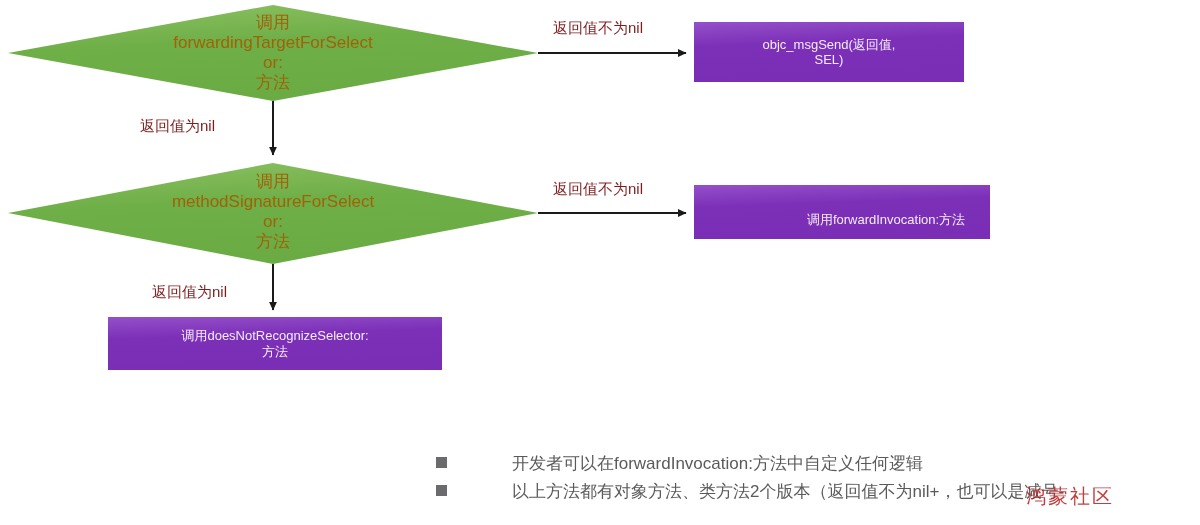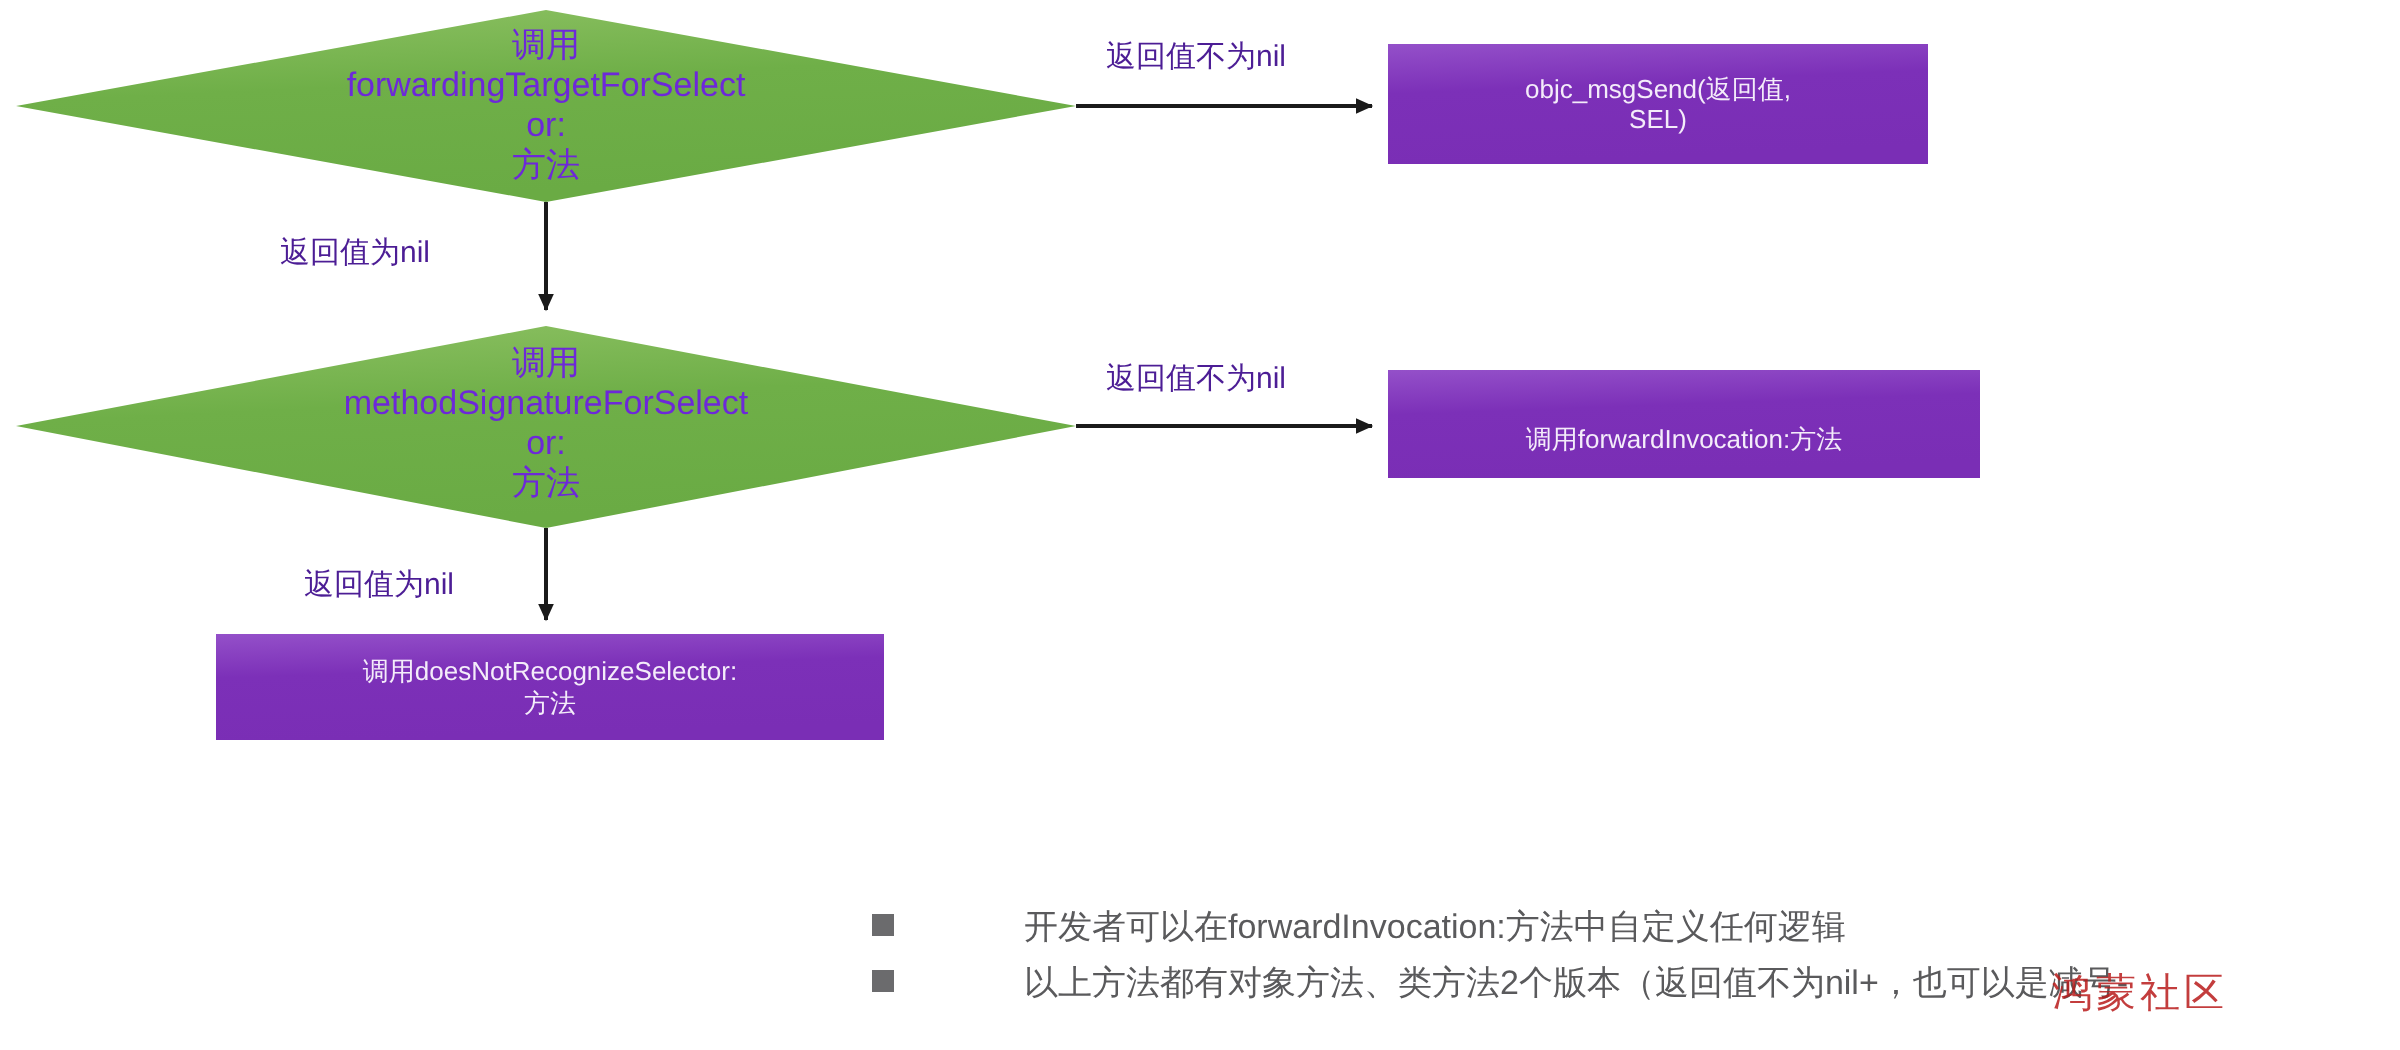--- a/index.html
+++ b/index.html
@@ -31,30 +31,30 @@
     position: absolute;
     display: flex;
     align-items: center;
     justify-content: center;
     text-align: center;
     line-height: 1.18;
     pointer-events: none;
     white-space: pre-line;
   }
   .diamond-label {
-    color: #6d28d9;
+    color: #a16207;
     font-size: 17px;
   }
   .box-label {
     color: #f4ecfa;
     font-size: 13px;
   }
   .edge-label {
     position: absolute;
-    color: #4c1d95;
+    color: #7f1d1d;
     font-size: 15px;
     white-space: nowrap;
   }
   .bullets {
     position: absolute;
     left: 436px;
     top: 452px;
     color: #5a5a5c;
     font-size: 17px;
   }
@@ -135,21 +135,21 @@
 方法</div>
 
   <div class="node-text box-label" style="left:694px; top:22px; width:270px; height:60px;">objc_msgSend(返回值,
 SEL)</div>
 
   <div class="node-text diamond-label" style="left:113px; top:162px; width:320px; height:100px;">调用
 methodSignatureForSelect
 or:
 方法</div>
 
-  <div class="node-text box-label" style="left:694px; top:185px; width:296px; height:69px;">调用forwardInvocation:方法</div>
+  <div class="node-text box-label" style="left:694px; top:185px; width:296px; height:69px;padding-left:44px;">调用forwardInvocation:方法</div>
 
   <div class="node-text box-label" style="left:108px; top:317px; width:334px; height:53px;">调用doesNotRecognizeSelector:
 方法</div>
 
   <div class="edge-label" style="left:553px; top:19px;">返回值不为nil</div>
 
   <div class="edge-label" style="left:140px; top:117px;">返回值为nil</div>
 
   <div class="edge-label" style="left:553px; top:180px;">返回值不为nil</div>
 

